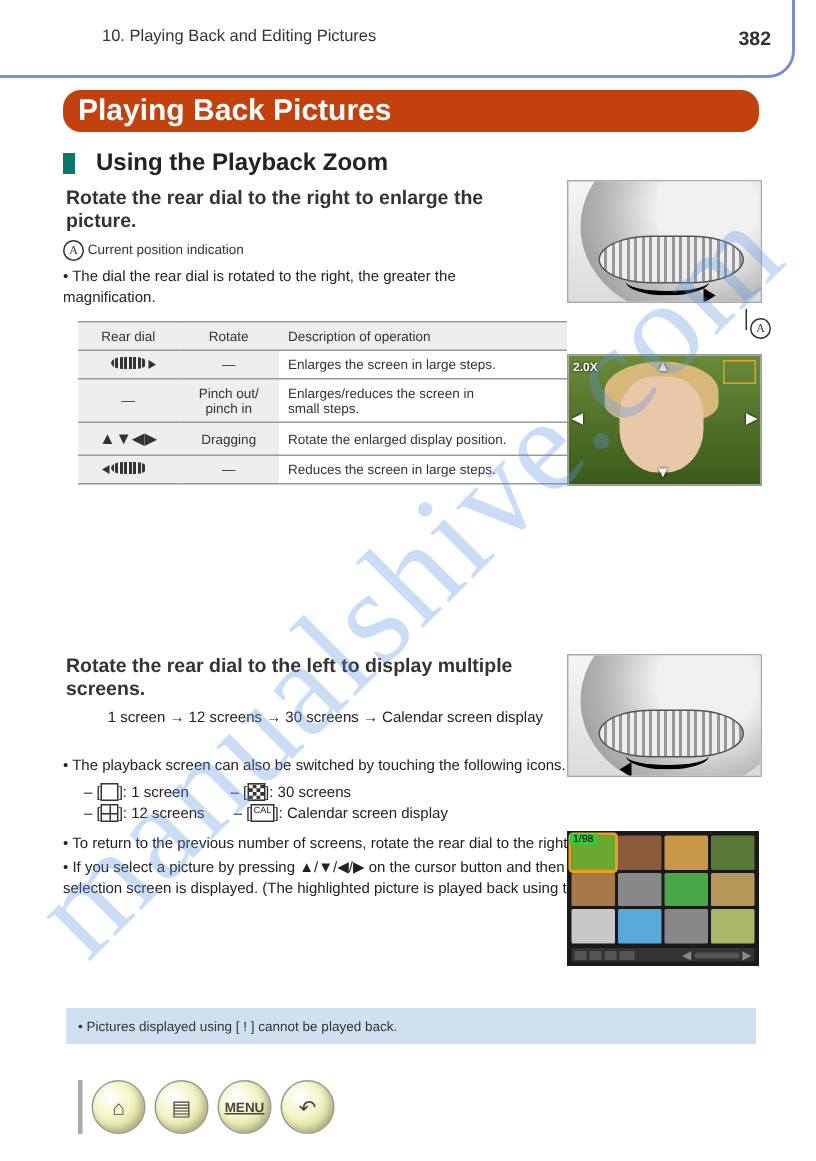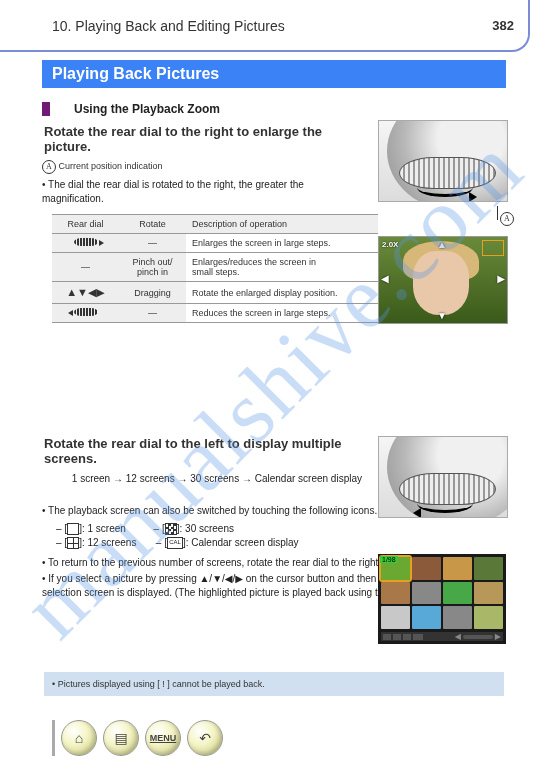--- a/index.html
+++ b/index.html
@@ -27,48 +27,49 @@
   .page-num {
     position: absolute;
     top: 18px;
     right: 30px;
     font-size: 13px;
     font-weight: bold;
   }
   .breadcrumb {
     position: absolute;
     top: 18px;
-    left: 52px;
-    font-size: 14px;
+    left: 68px;
+    font-size: 11px;
     color: #333;
   }
   .title-bar {
     position: absolute;
     top: 60px;
     left: 42px;
     width: 464px;
     height: 28px;
-    background: #3b82f6;
+    background: #c2410c;
     color: #fff;
-    font-size: 16px;
+    font-size: 20px;
     font-weight: bold;
     line-height: 28px;
     padding-left: 10px;
     box-sizing: border-box;
+    border-radius: 12px;
   }
   .section {
     position: absolute;
     left: 42px;
   }
   .section-title {
-    font-size: 12px;
+    font-size: 16px;
     font-weight: bold;
     color: #222;
-    border-left: 8px solid #701a75;
-    padding-left: 24px;
+    border-left: 8px solid #0f766e;
+    padding-left: 14px;
     margin-bottom: 8px;
     line-height: 14px;
   }
   .body-text {
     font-size: 10px;
     line-height: 14px;
     color: #222;
   }
   .step {
     font-weight: bold;

